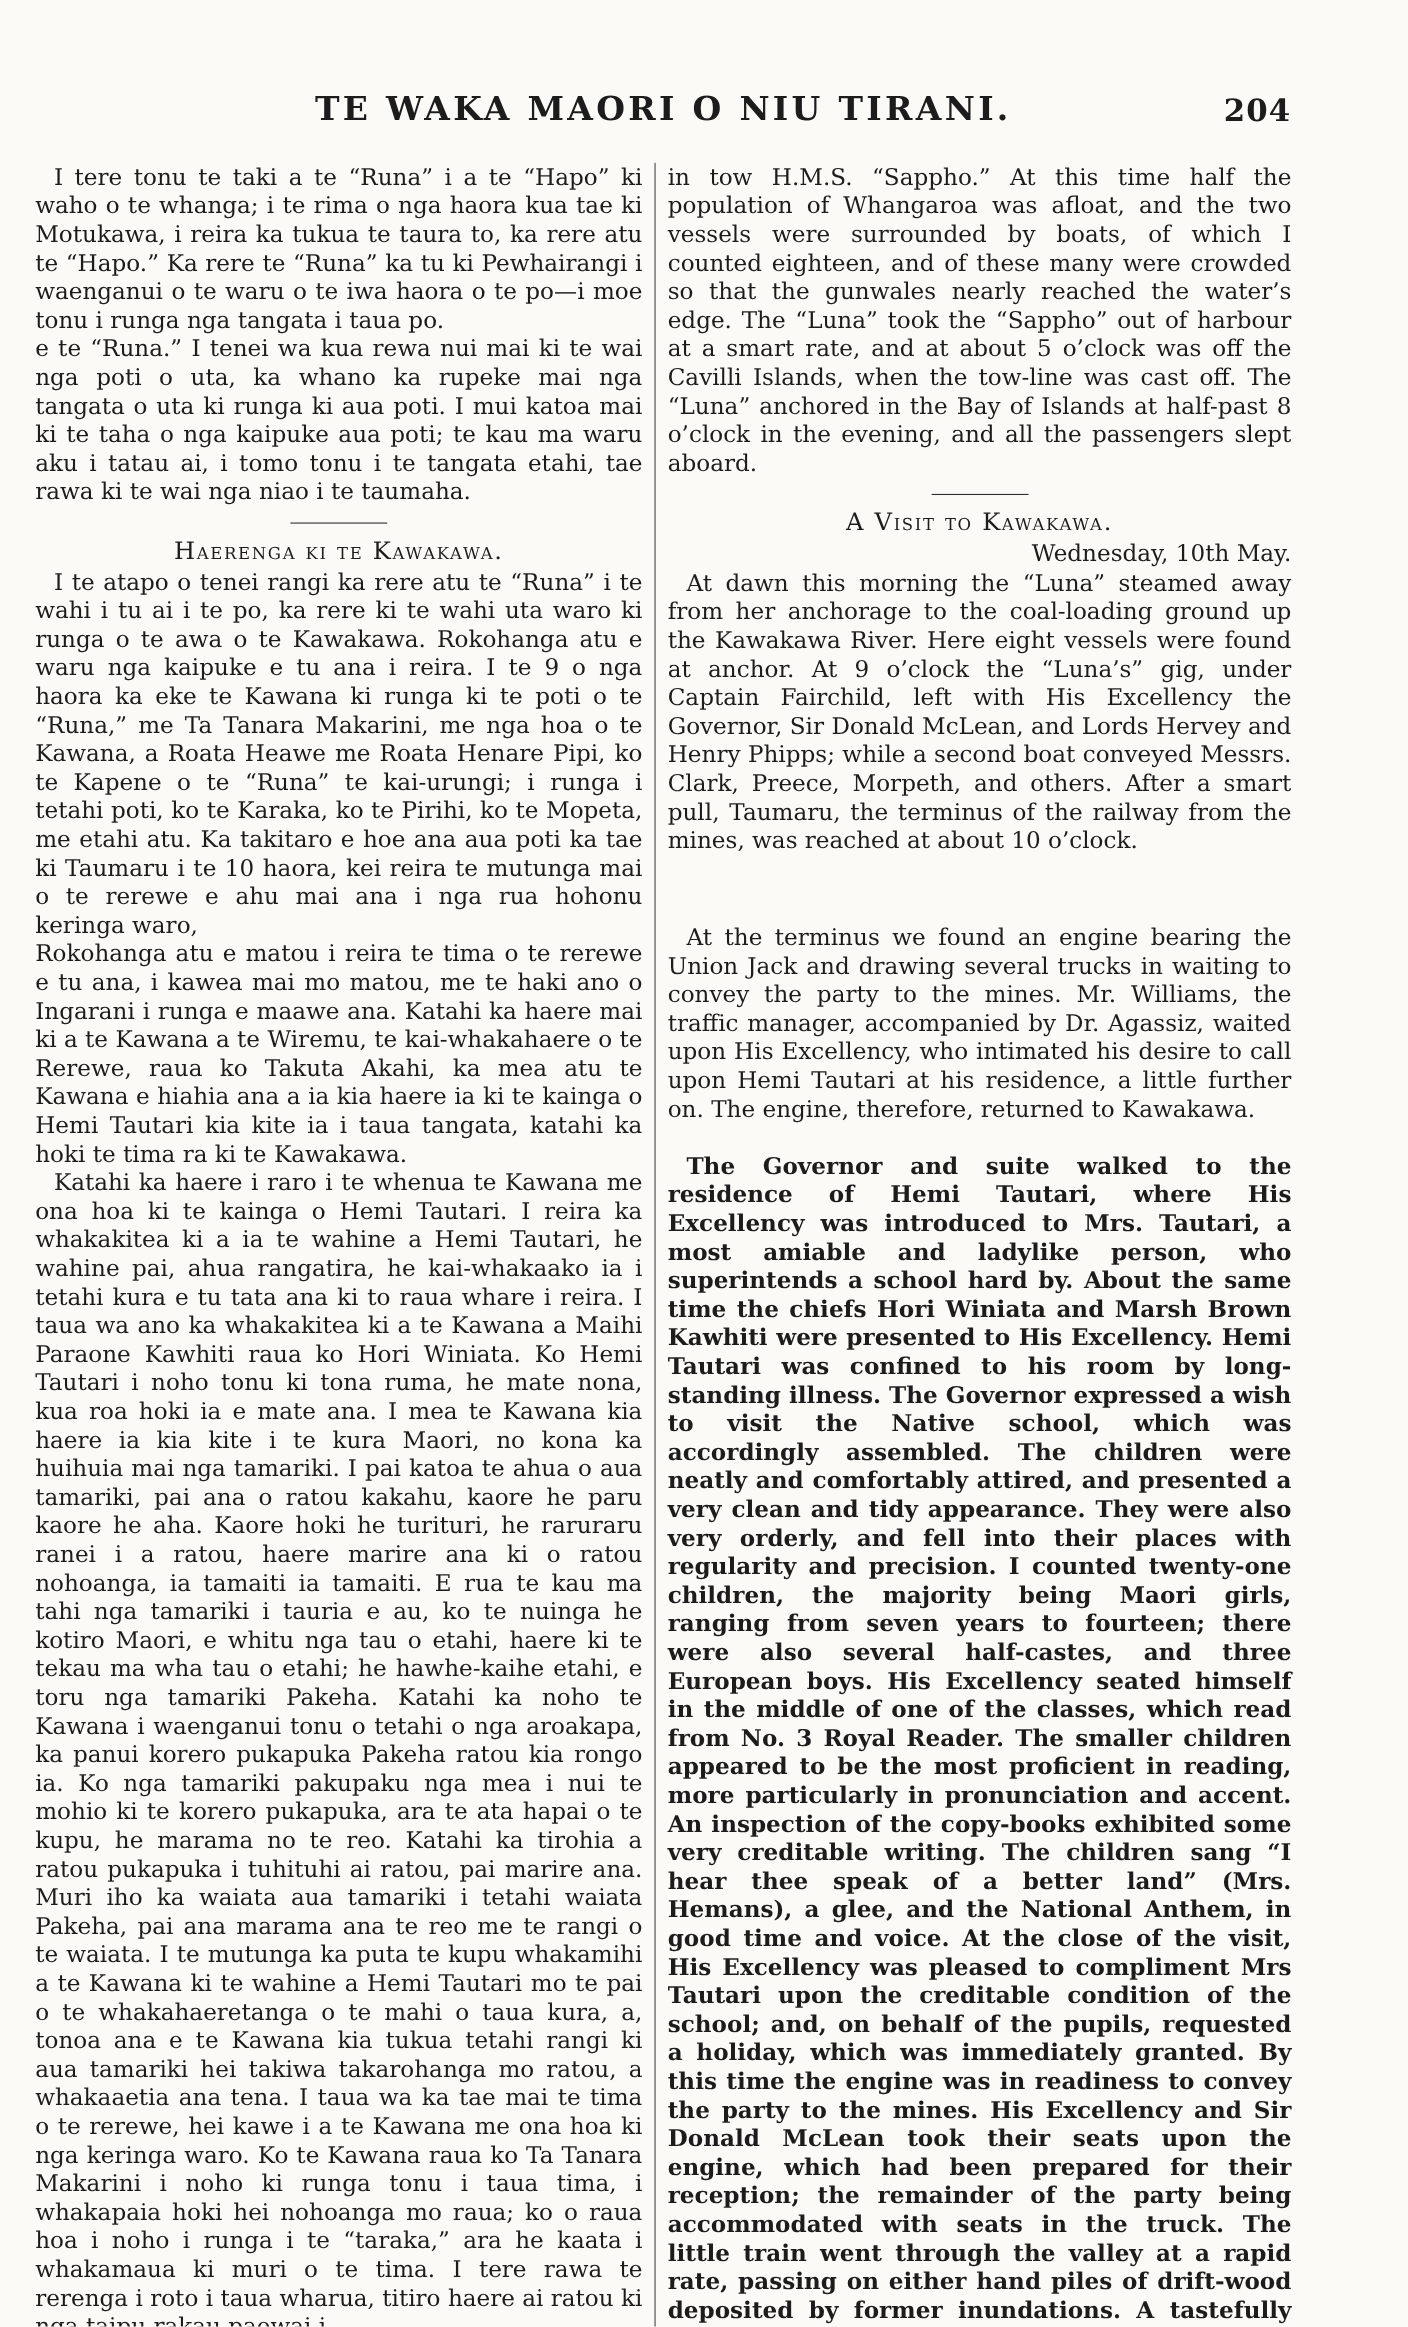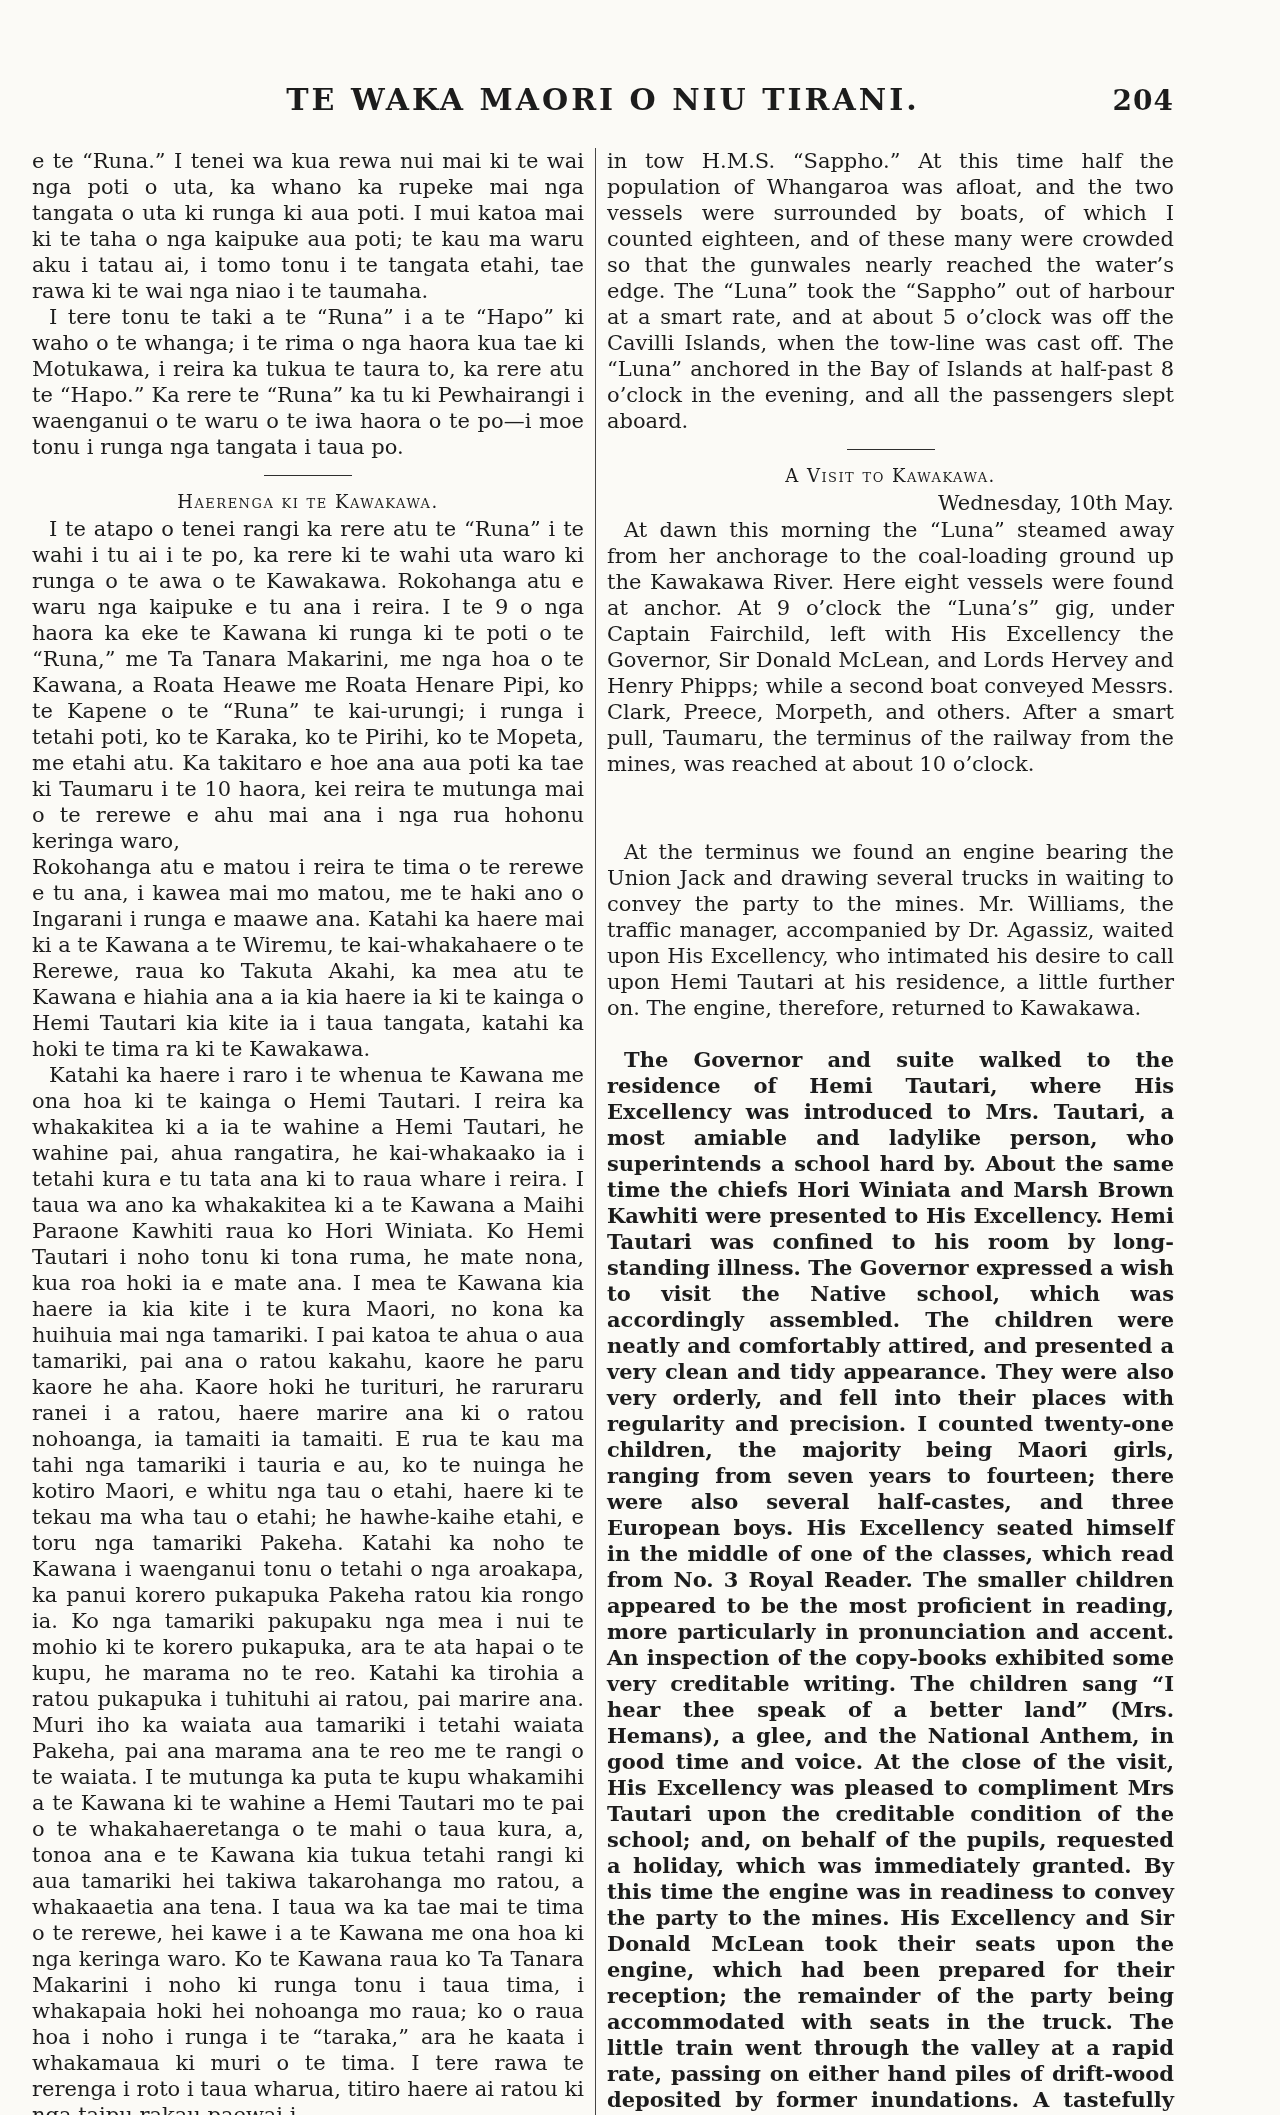--- a/index.html
+++ b/index.html
@@ -73,21 +73,21 @@
   .rule {
     width: 88px;
     border-top: 1px solid #2e2e2e;
     margin: 15px auto 13px auto;
   }
 
   .section-heading {
     text-align: center;
     font-variant: small-caps;
     font-weight: normal;
-    font-size: 18px;
+    font-size: 22px;
     letter-spacing: 1.5px;
     line-height: 26px;
     margin: 0 0 1px 0;
   }
 
   .dateline {
     text-align: right;
     padding-left: 18%;
     line-height: 26px;
     margin-bottom: 1px;
@@ -99,22 +99,22 @@
 <div class="page">
 
   <header class="masthead">
     <h1 class="title">TE WAKA MAORI O NIU TIRANI.</h1>
     <div class="page-number">204</div>
   </header>
 
   <div class="columns">
 
     <section class="col col-left">
+      <p class="para indent">I tere tonu te taki a te “Runa” i a te “Hapo” ki waho o te whanga; i te rima o nga haora kua tae ki Motukawa, i reira ka tukua te taura to, ka rere atu te “Hapo.” Ka rere te “Runa” ka tu ki Pewhairangi i waenganui o te waru o te iwa haora o te po—i moe tonu i runga nga tangata i taua po.</p>
       <p class="para">e te “Runa.” I tenei wa kua rewa nui mai ki te wai nga poti o uta, ka whano ka rupeke mai nga tangata o uta ki runga ki aua poti. I mui katoa mai ki te taha o nga kaipuke aua poti; te kau ma waru aku i tatau ai, i tomo tonu i te tangata etahi, tae rawa ki te wai nga niao i te taumaha.</p>
-      <p class="para indent">I tere tonu te taki a te “Runa” i a te “Hapo” ki waho o te whanga; i te rima o nga haora kua tae ki Motukawa, i reira ka tukua te taura to, ka rere atu te “Hapo.” Ka rere te “Runa” ka tu ki Pewhairangi i waenganui o te waru o te iwa haora o te po—i moe tonu i runga nga tangata i taua po.</p>
 
       <div class="rule"></div>
 
       <h2 class="section-heading">Haerenga ki te Kawakawa.</h2>
 
       <p class="para indent">I te atapo o tenei rangi ka rere atu te “Runa” i te wahi i tu ai i te po, ka rere ki te wahi uta waro ki runga o te awa o te Kawakawa. Rokohanga atu e waru nga kaipuke e tu ana i reira. I te 9 o nga haora ka eke te Kawana ki runga ki te poti o te “Runa,” me Ta Tanara Makarini, me nga hoa o te Kawana, a Roata Heawe me Roata Henare Pipi, ko te Kapene o te “Runa” te kai-urungi; i runga i tetahi poti, ko te Karaka, ko te Pirihi, ko te Mopeta, me etahi atu. Ka takitaro e hoe ana aua poti ka tae ki Taumaru i te 10 haora, kei reira te mutunga mai o te rerewe e ahu mai ana i nga rua hohonu keringa waro,</p>
       <p class="para">Rokohanga atu e matou i reira te tima o te rerewe e tu ana, i kawea mai mo matou, me te haki ano o Ingarani i runga e maawe ana. Katahi ka haere mai ki a te Kawana a te Wiremu, te kai-whakahaere o te Rerewe, raua ko Takuta Akahi, ka mea atu te Kawana e hiahia ana a ia kia haere ia ki te kainga o Hemi Tautari kia kite ia i taua tangata, katahi ka hoki te tima ra ki te Kawakawa.</p>
       <p class="para indent">Katahi ka haere i raro i te whenua te Kawana me ona hoa ki te kainga o Hemi Tautari. I reira ka whakakitea ki a ia te wahine a Hemi Tautari, he wahine pai, ahua rangatira, he kai-whakaako ia i tetahi kura e tu tata ana ki to raua whare i reira. I taua wa ano ka whakakitea ki a te Kawana a Maihi Paraone Kawhiti raua ko Hori Winiata. Ko Hemi Tautari i noho tonu ki tona ruma, he mate nona, kua roa hoki ia e mate ana. I mea te Kawana kia haere ia kia kite i te kura Maori, no kona ka huihuia mai nga tamariki. I pai katoa te ahua o aua tamariki, pai ana o ratou kakahu, kaore he paru kaore he aha. Kaore hoki he turituri, he raruraru ranei i a ratou, haere marire ana ki o ratou nohoanga, ia tamaiti ia tamaiti. E rua te kau ma tahi nga tamariki i tauria e au, ko te nuinga he kotiro Maori, e whitu nga tau o etahi, haere ki te tekau ma wha tau o etahi; he hawhe-kaihe etahi, e toru nga tamariki Pakeha. Katahi ka noho te Kawana i waenganui tonu o tetahi o nga aroakapa, ka panui korero pukapuka Pakeha ratou kia rongo ia. Ko nga tamariki pakupaku nga mea i nui te mohio ki te korero pukapuka, ara te ata hapai o te kupu, he marama no te reo. Katahi ka tirohia a ratou pukapuka i tuhituhi ai ratou, pai marire ana. Muri iho ka waiata aua tamariki i tetahi waiata Pakeha, pai ana marama ana te reo me te rangi o te waiata. I te mutunga ka puta te kupu whakamihi a te Kawana ki te wahine a Hemi Tautari mo te pai o te whakahaeretanga o te mahi o taua kura, a, tonoa ana e te Kawana kia tukua tetahi rangi ki aua tamariki hei takiwa takarohanga mo ratou, a whakaaetia ana tena. I taua wa ka tae mai te tima o te rerewe, hei kawe i a te Kawana me ona hoa ki nga keringa waro. Ko te Kawana raua ko Ta Tanara Makarini i noho ki runga tonu i taua tima, i whakapaia hoki hei nohoanga mo raua; ko o raua hoa i noho i runga i te “taraka,” ara he kaata i whakamaua ki muri o te tima. I tere rawa te rerenga i roto i taua wharua, titiro haere ai ratou ki nga taipu rakau paewai i</p>
     </section>
 

